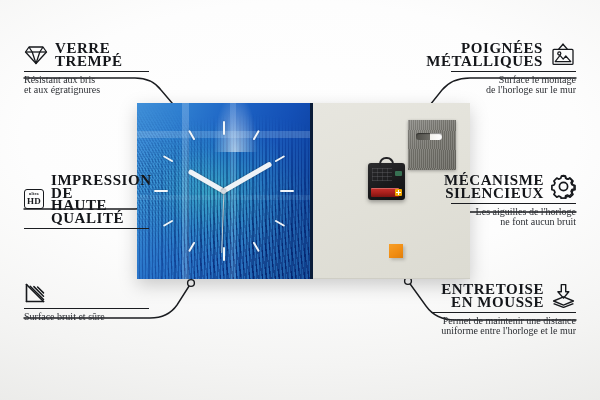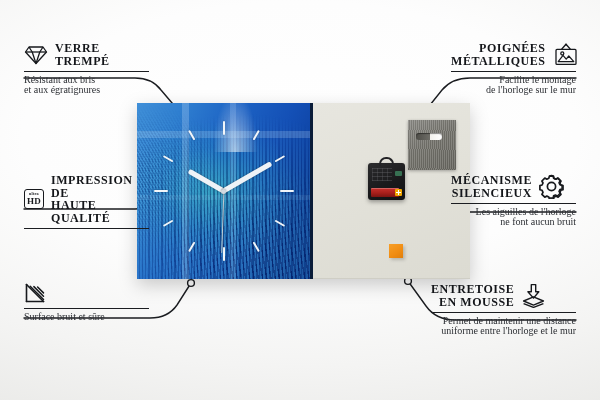--- a/index.html
+++ b/index.html
@@ -154,32 +154,32 @@
   .foam {
     position:absolute; left:76px; top:141px; width:14px; height:14px;
     background:linear-gradient(145deg,#f79f28 0%, #f08c12 60%, #e07f0c 100%);
     box-shadow:2px 2px 3px rgba(0,0,0,.18);
   }
 
   
   .callout { position:absolute; }
   .co-head { display:flex; align-items:center; gap:7px; }
   .co-title {
-    font-size:12px; letter-spacing:.55px; color:#14161a;
+    font-size:15px; letter-spacing:.55px; color:#14161a;
     font-weight:700; line-height:12.5px; text-transform:uppercase;
     white-space:pre-line;
   }
   .co-rule { height:1px; background:#1b1d21; margin-top:4px; }
   .co-desc {
     font-size:10px; line-height:9.6px; color:#2c2f34;
     margin-top:3px; white-space:pre-line;
   }
   .left  .co-head { justify-content:flex-start; }
   .left  .co-title, .left .co-desc { text-align:left; }
-  .right .co-head { }
+  .right .co-head { justify-content:flex-end; }
   .right .co-title, .right .co-desc { text-align:right; }
   .ico { flex:0 0 auto; display:block; }
 
   .hd-badge {
     width:20px; height:20px; border:1.4px solid #17191d; border-radius:3px;
     display:flex; flex-direction:column; align-items:center; justify-content:center;
     line-height:1;
   }
   .hd-small { font-size:4.2px; font-weight:700; letter-spacing:.2px; color:#17191d; }
   .hd-big   { font-size:9px; font-weight:700; letter-spacing:.2px; color:#17191d; margin-top:.5px; }
@@ -312,21 +312,21 @@
         <g fill="none" stroke="#17191d" stroke-width="1.3" stroke-linejoin="round">
           <path d="M13,1.2 L8.6,6.2 M13,1.2 L17.4,6.2"></path>
           <circle cx="13" cy="1.6" r="1.1" fill="#17191d" stroke="none"></circle>
           <rect x="3" y="6.4" width="20" height="15" rx="1"></rect>
           <path d="M5.2,18.6 L10,12.4 L13.2,16.2 L15.8,13 L20.8,18.6 Z" stroke-width="1.2"></path>
           <circle cx="9.3" cy="10.4" r="1.5"></circle>
         </g>
       </svg>
     </div>
     <div class="co-rule"></div>
-    <div class="co-desc">Facilite le montage
+    <div class="co-desc">Surface le montage
 de l'horloge sur le mur</div>
   </div>
 
   <div class="callout right" style="left:451px; top:174px; width:125px;">
     <div class="co-head">
       <div class="co-title">MÉCANISME
 SILENCIEUX</div>
       <svg class="ico" width="25" height="25" viewBox="0 0 25 25">
         <g fill="none" stroke="#17191d" stroke-width="1.7" stroke-linejoin="round">
           <path d="M10.2,1.9 h4.6 l.5,2.6 2.3,1.0 2.2,-1.4 3.2,3.2 -1.4,2.2 1.0,2.3 2.6,.5 v4.6 l-2.6,.5 -1.0,2.3 1.4,2.2 -3.2,3.2 -2.2,-1.4 -2.3,1.0 -.5,2.6 h-4.6" transform="scale(0.86) translate(1.6,0.6)"></path>

